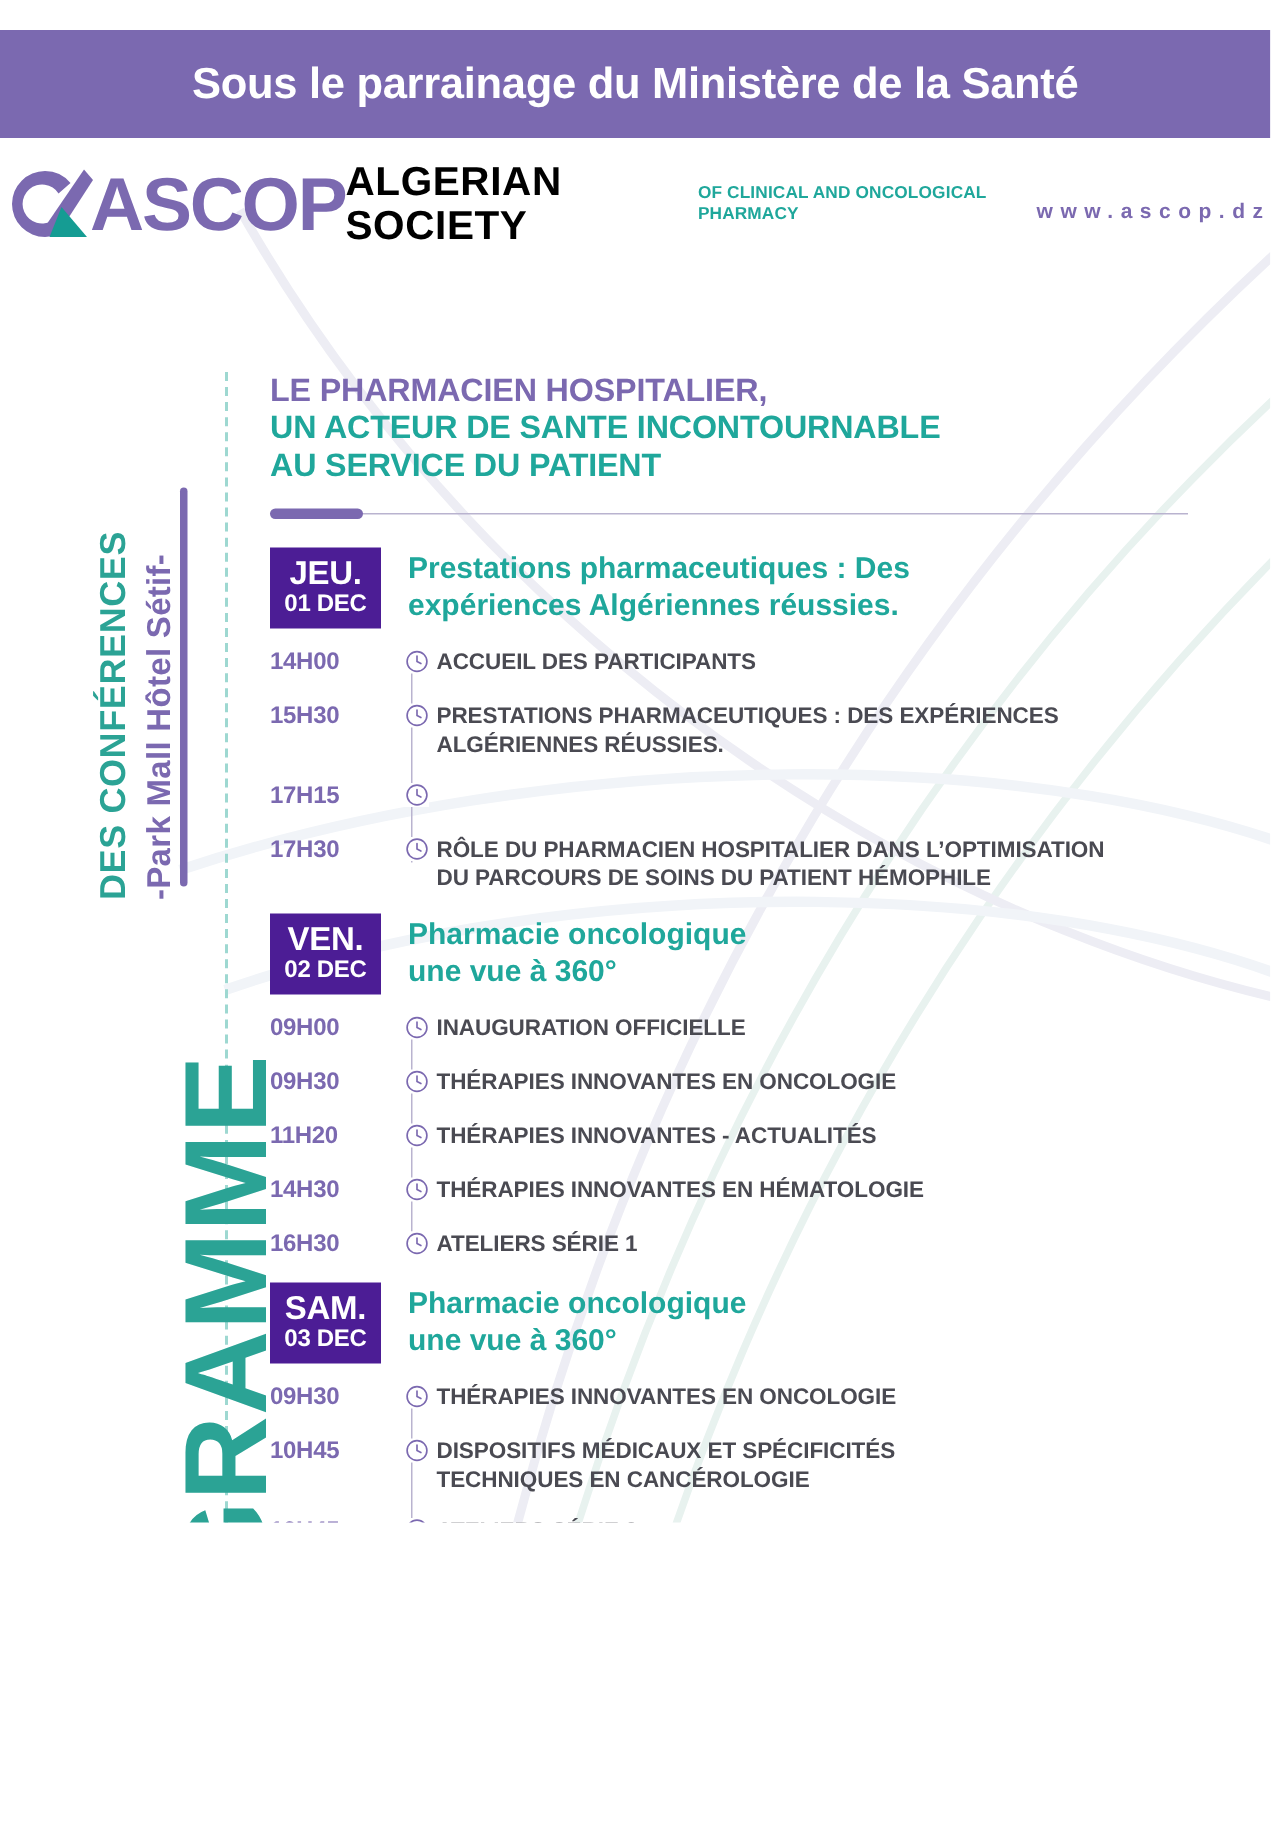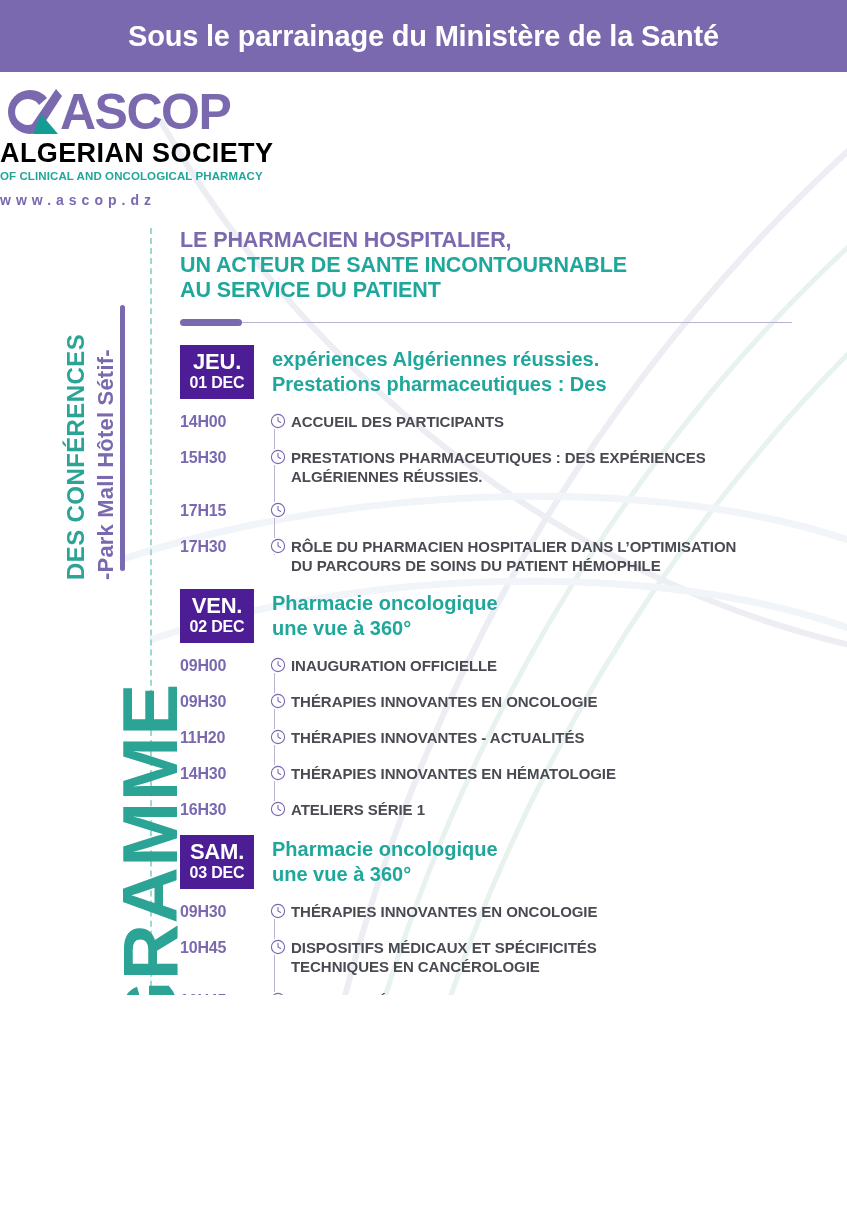--- a/index.html
+++ b/index.html
@@ -7,20 +7,21 @@
     width: 847px; height: 1216px;
     background: #ffffff;
     font-family: "Liberation Sans", sans-serif;
     overflow: hidden;
   }
   #page {
     position: relative;
     width: 847px; height: 995px;
     background: #ffffff;
     overflow: hidden;
+    margin-top: 20px;
   }
 
   
   .bg-arcs {
     position: absolute;
     inset: 0;
     pointer-events: none;
     z-index: 0;
   }
 
@@ -43,22 +44,21 @@
     white-space: nowrap;
   }
 
   
   .logo-wrap {
     position: absolute;
     left: 0; top: 86px;
     width: 847px;
     z-index: 4;
     display: flex;
-    flex-direction: column;
-    align-items: flex-start;
+    align-items: center;
   }
   .logo-row {
     display: flex;
     align-items: center;
     justify-content: center;
     height: 52px;
   }
   .logo-mark { display: block; }
   .logo-ascop {
     color: #7B69B0;
@@ -320,22 +320,22 @@
       <div class="rule-thick"></div>
     </div>
 
     <div class="day-group">
       <div class="day-head">
         <div class="day-badge">
           <span class="dow">JEU.</span>
           <span class="date">01 DEC</span>
         </div>
         <div class="day-theme">
+          <div>Prestations pharmaceutiques : Des</div>
           <div>expériences Algériennes réussies.</div>
-          <div>Prestations pharmaceutiques : Des</div>
         </div>
       </div>
       <div class="sessions">
         <div class="timeline"></div>
 
         <div class="session">
           <div class="s-time">14H00</div>
           <div class="s-clock">
             <svg width="16" height="16" viewBox="0 0 16 16">
                 <circle cx="8" cy="8" r="6.6" fill="#fff" stroke="#7B69B0" stroke-width="1.1"></circle>

